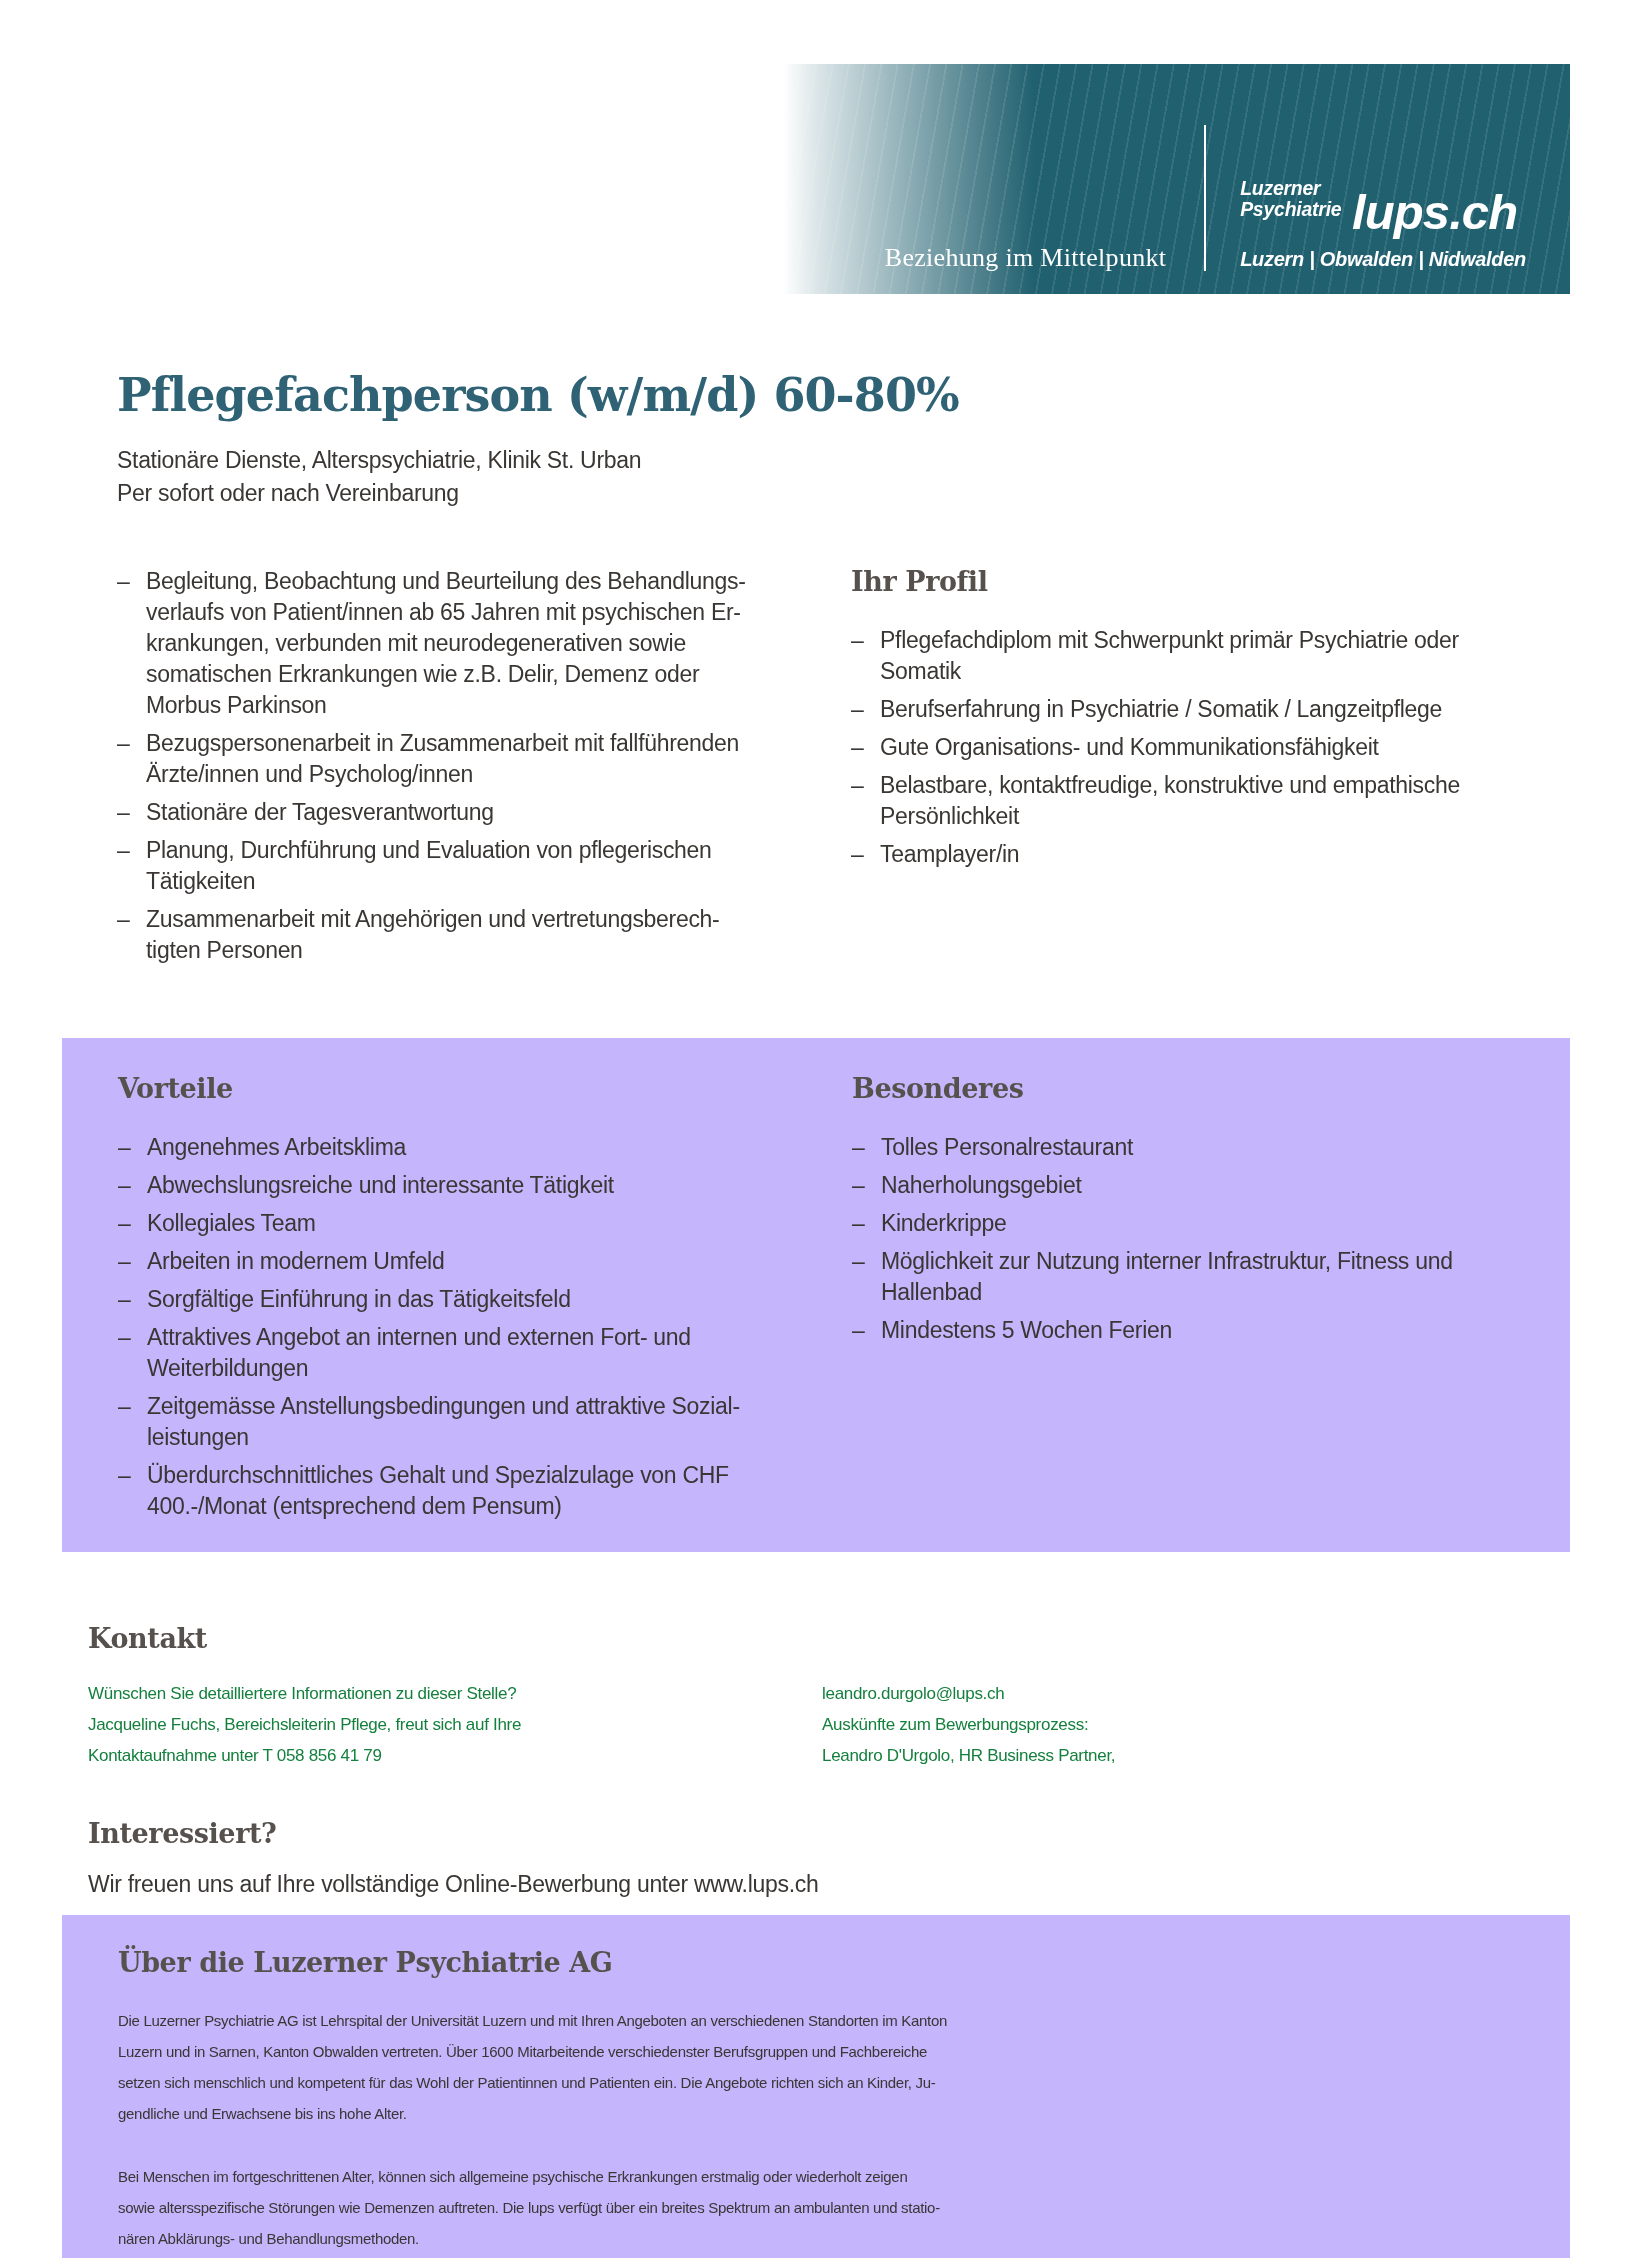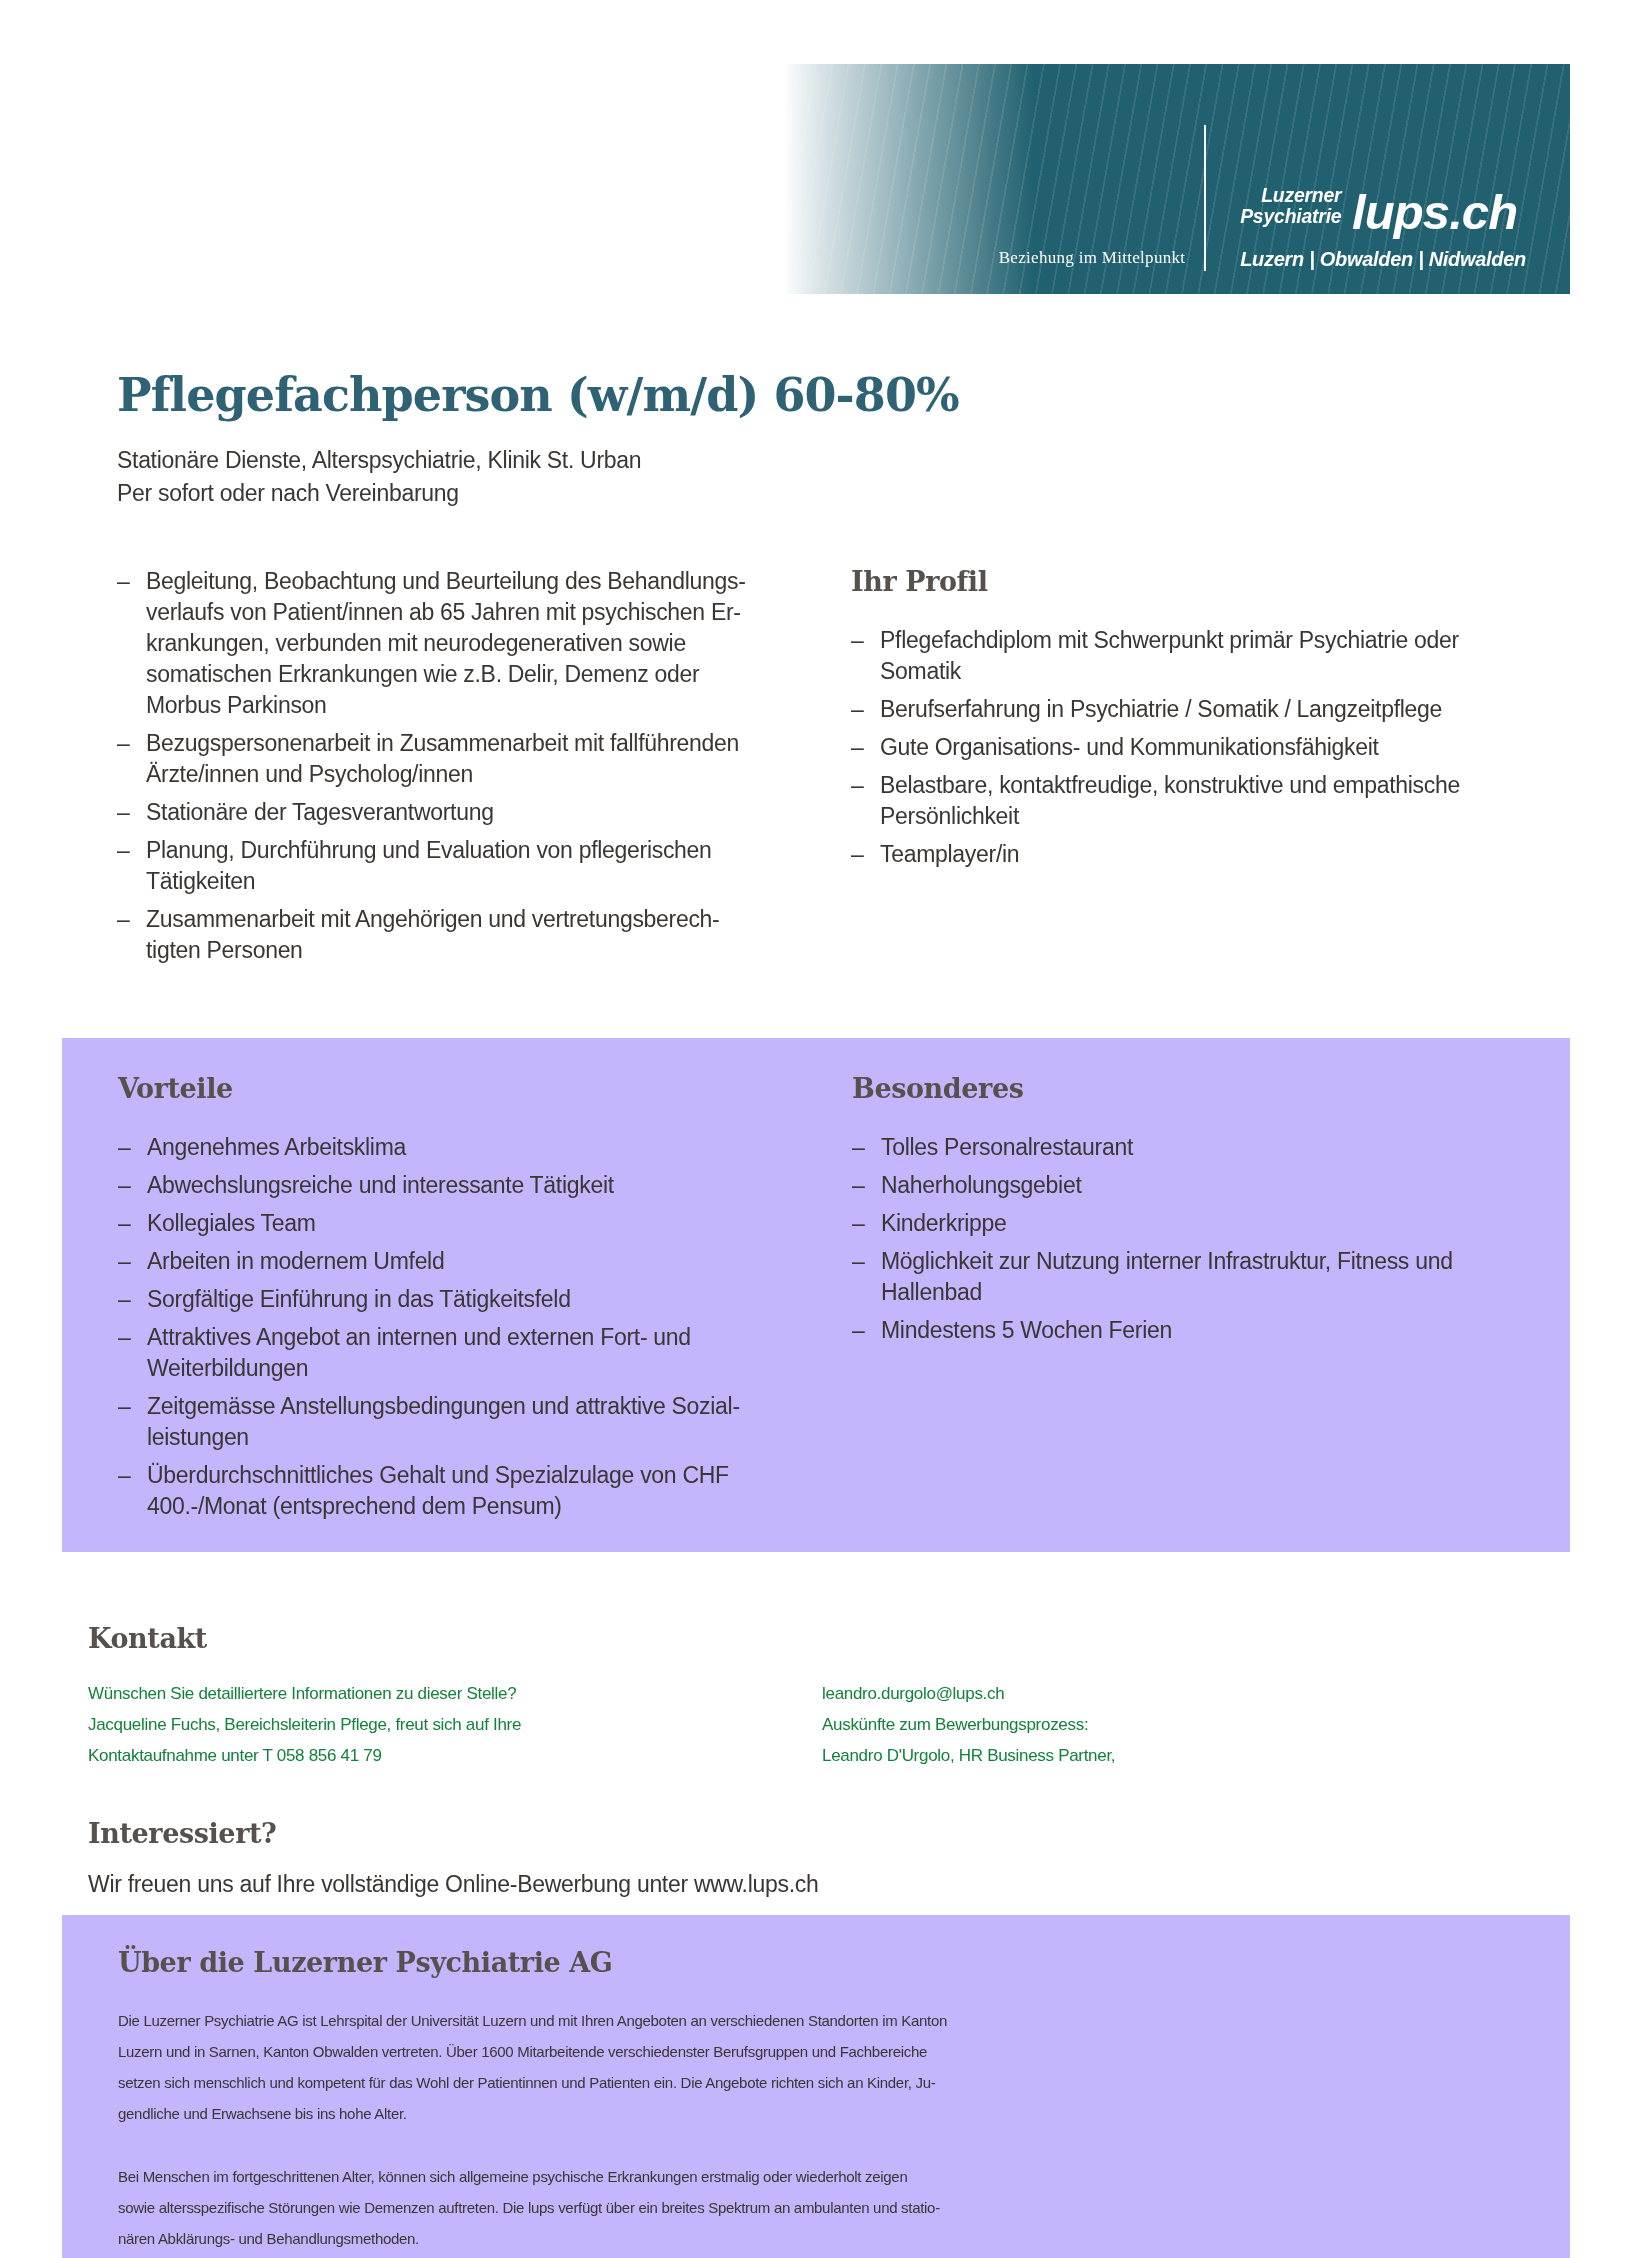--- a/index.html
+++ b/index.html
@@ -17,30 +17,30 @@
     background-color:#20606f;
     background-image:
       repeating-linear-gradient(100deg, rgba(255,255,255,0.10) 0px, rgba(255,255,255,0.10) 1.8px, rgba(255,255,255,0) 1.8px, rgba(255,255,255,0) 16px),
       linear-gradient(to right, #ffffff 0%, rgba(255,255,255,0.85) 4%, rgba(255,255,255,0) 32%);
     display:flex;align-items:flex-end;justify-content:flex-end;
     padding:0 44px 23px 0;box-sizing:border-box;
     color:#ffffff;
   }
   .banner-tagline{
     font-family:"Liberation Serif",serif;
-    font-size:17px;line-height:23px;letter-spacing:0.3px;
-    margin-right:19px;margin-bottom:1.8px;white-space:pre;
+    font-size:26px;line-height:23px;letter-spacing:0.3px;
+    margin-right:38px;margin-bottom:1.8px;white-space:pre;
   }
   .banner-sep{width:1.8px;height:146px;background:#ffffff;margin-right:34px;}
   .logo{display:flex;flex-direction:column;align-items:flex-start;}
   .logo-row{display:flex;align-items:flex-end;}
   .logo-name{
     font-style:italic;font-weight:700;
     font-size:19.4px;line-height:21px;letter-spacing:-0.2px;
-    white-space:pre-line;margin-bottom:9px;text-align:right;
+    white-space:pre-line;margin-bottom:16px;
   }
   .logo-domain{
     font-style:italic;font-weight:700;
     font-size:49px;line-height:48px;letter-spacing:-0.9px;
     margin-left:10.6px;
   }
   .logo-regions{
     font-style:italic;font-weight:700;
     font-size:20px;line-height:23px;letter-spacing:-0.3px;
     margin-top:12.4px;white-space:pre;

